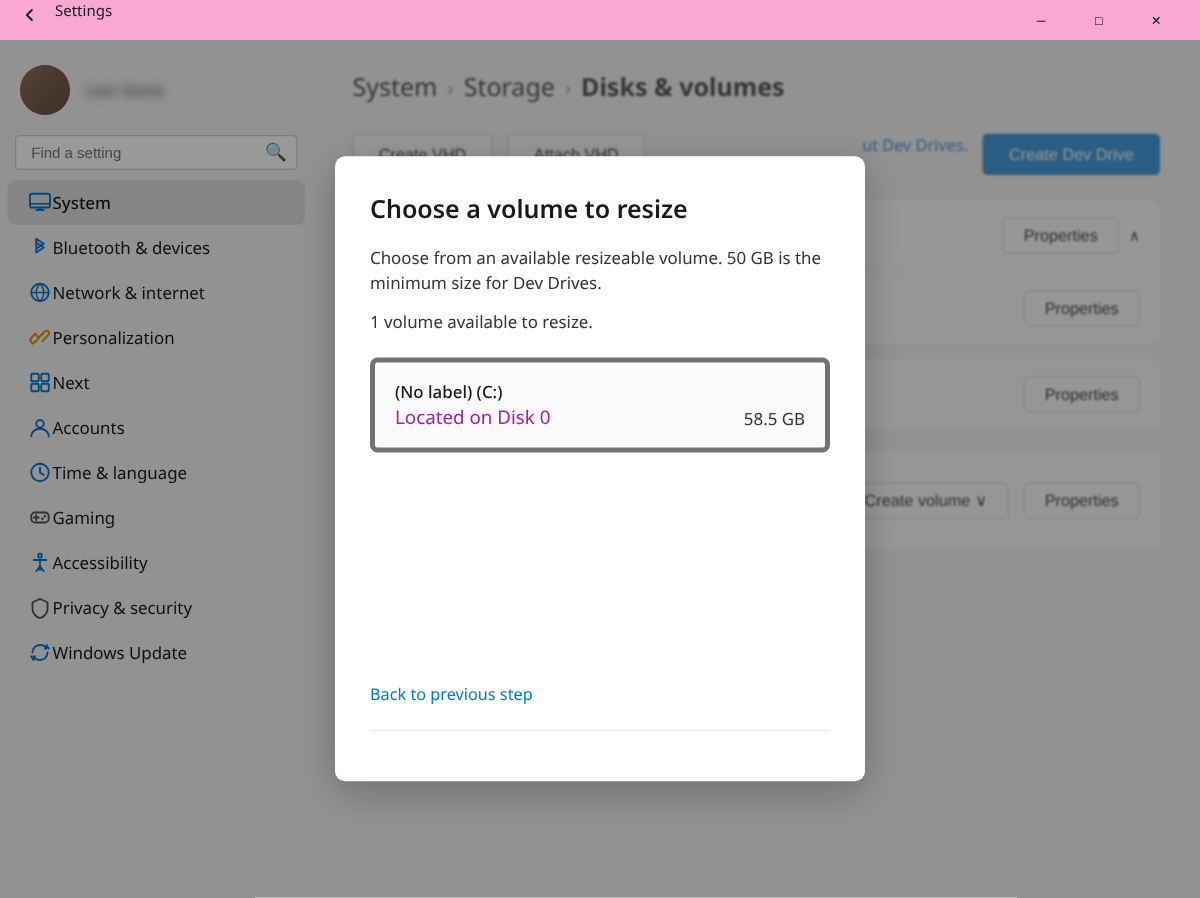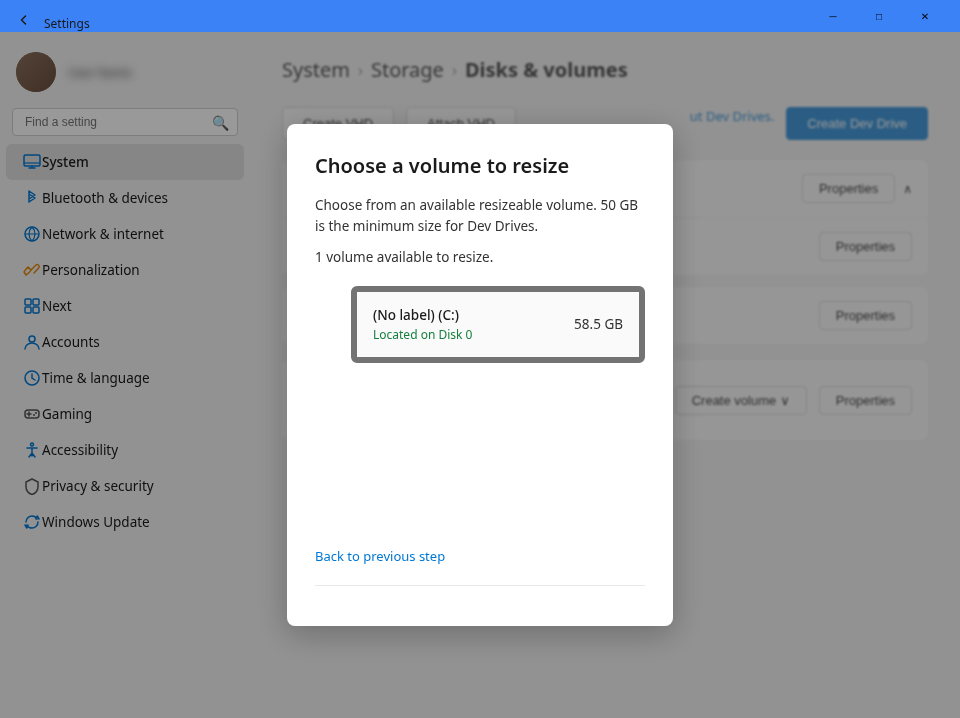--- a/index.html
+++ b/index.html
@@ -9,23 +9,23 @@
       height: 718px;
       overflow: hidden;
       background: #f3f3f3;
       display: flex;
       flex-direction: column;
     }
 
     
     .titlebar {
       height: 32px;
-      background: #3b82f6;
-      display: flex;
-      align-items: flex-end;
+      background: #f9a8d4;
+      display: flex;
+      align-items: flex-start;
       padding: 0 12px;
       gap: 8px;
       flex-shrink: 0;
     }
     .titlebar-back {
       width: 24px; height: 24px;
       display: flex; align-items: center; justify-content: center;
       border-radius: 4px;
       cursor: pointer;
     }
@@ -211,21 +211,21 @@
       left: 0; right: 0; bottom: 0;
       background: rgba(0,0,0,0.4);
       display: flex;
       align-items: center;
       justify-content: center;
       z-index: 100;
     }
     .modal {
       background: white;
       border-radius: 8px;
-      width: 386px;
+      width: 424px;
       padding: 28px 28px 24px;
       box-shadow: 0 8px 32px rgba(0,0,0,0.25);
     }
     .modal-title {
       font-size: 20px;
       font-weight: 600;
       color: #1a1a1a;
       margin-bottom: 16px;
     }
     .modal-desc {
@@ -234,33 +234,32 @@
       line-height: 1.5;
       margin-bottom: 12px;
     }
     .modal-count {
       font-size: 13.5px;
       color: #333;
       margin-bottom: 20px;
     }
     .volume-item {
       display: flex;
-      align-items: center;
+      align-items: flex-end;
       justify-content: space-between;
       padding: 14px 16px;
-      border: 6px solid #737373;
+      border: 4px solid #737373;
       border-radius: 6px;
       cursor: pointer;
       background: #fafafa;
       margin-bottom: 8px;
-      margin-left: 36px;
     }
     .volume-item-info {}
     .volume-label { font-size: 13.5px; color: #1a1a1a; font-weight: 500; }
-    .volume-location { font-size: 12px; color: #15803d; margin-top: 2px; }
+    .volume-location { font-size: 15px; color: #a21caf; margin-top: 2px; }
     .volume-size { font-size: 13.5px; color: #333; }
 
     .modal-spacer { flex: 1; min-height: 160px; }
 
     .modal-back-link {
       color: #0078d4;
       font-size: 13px;
       cursor: pointer;
       text-decoration: none;
       display: inline-block;

